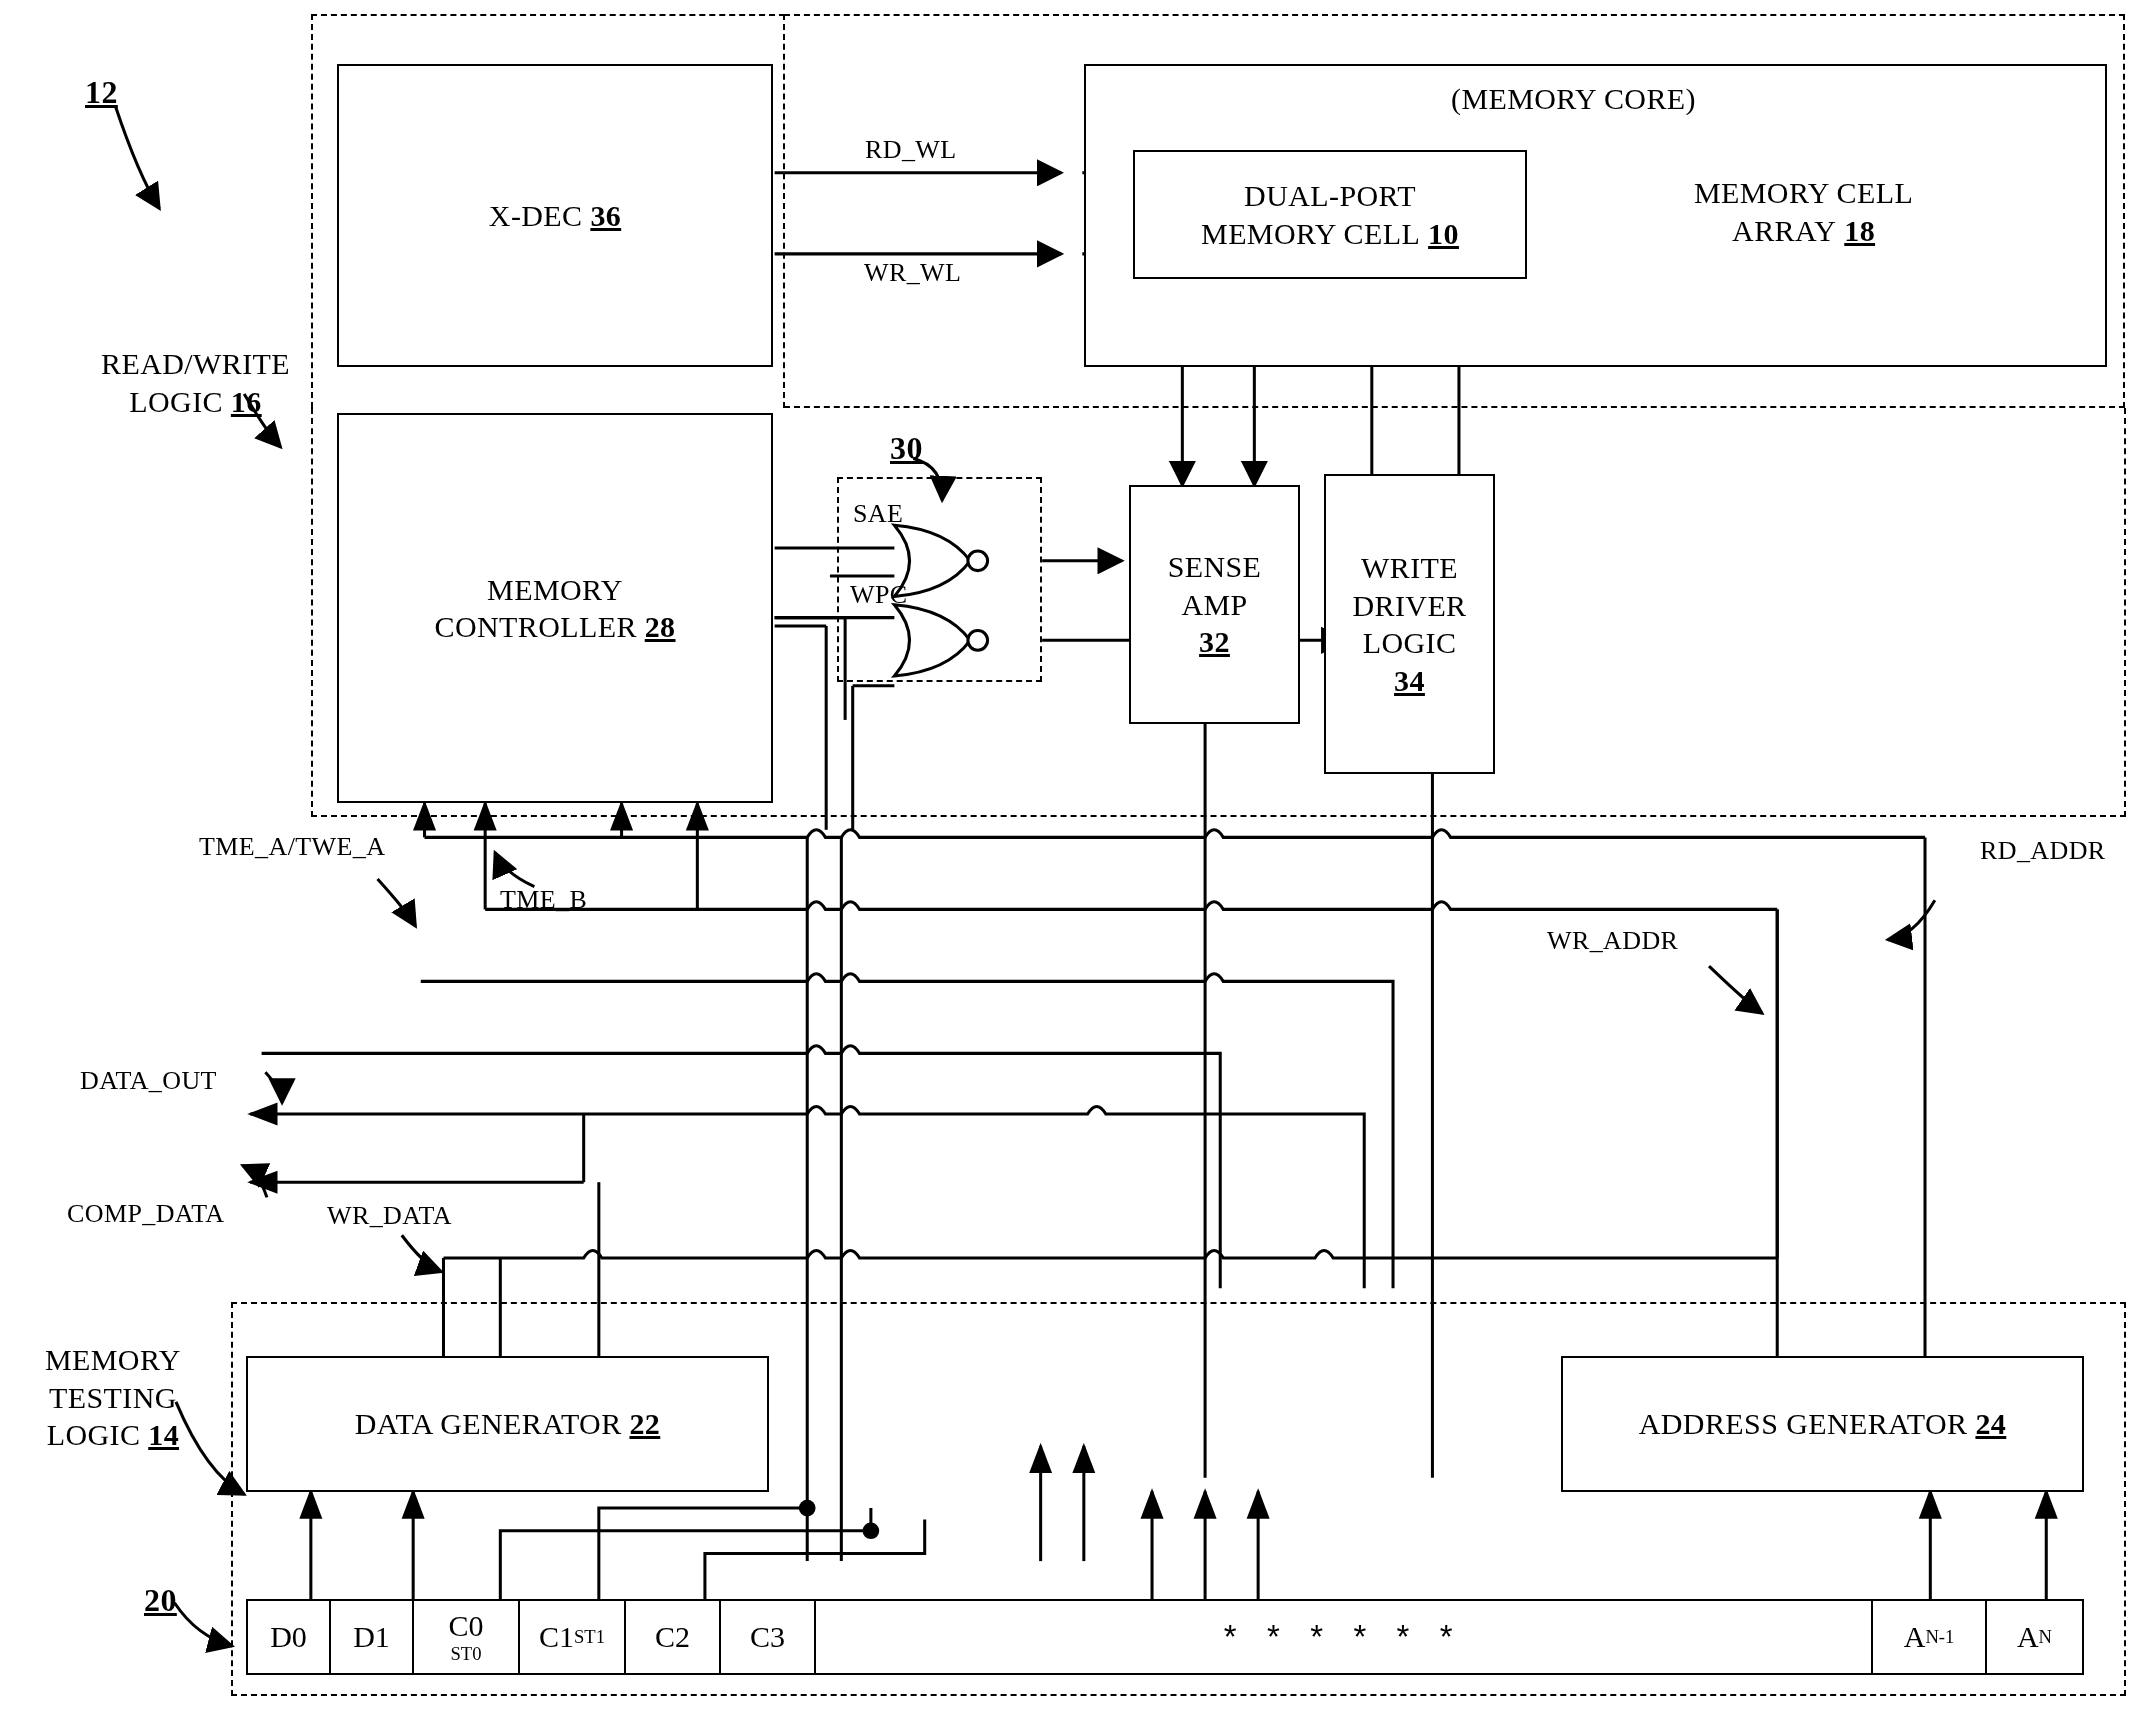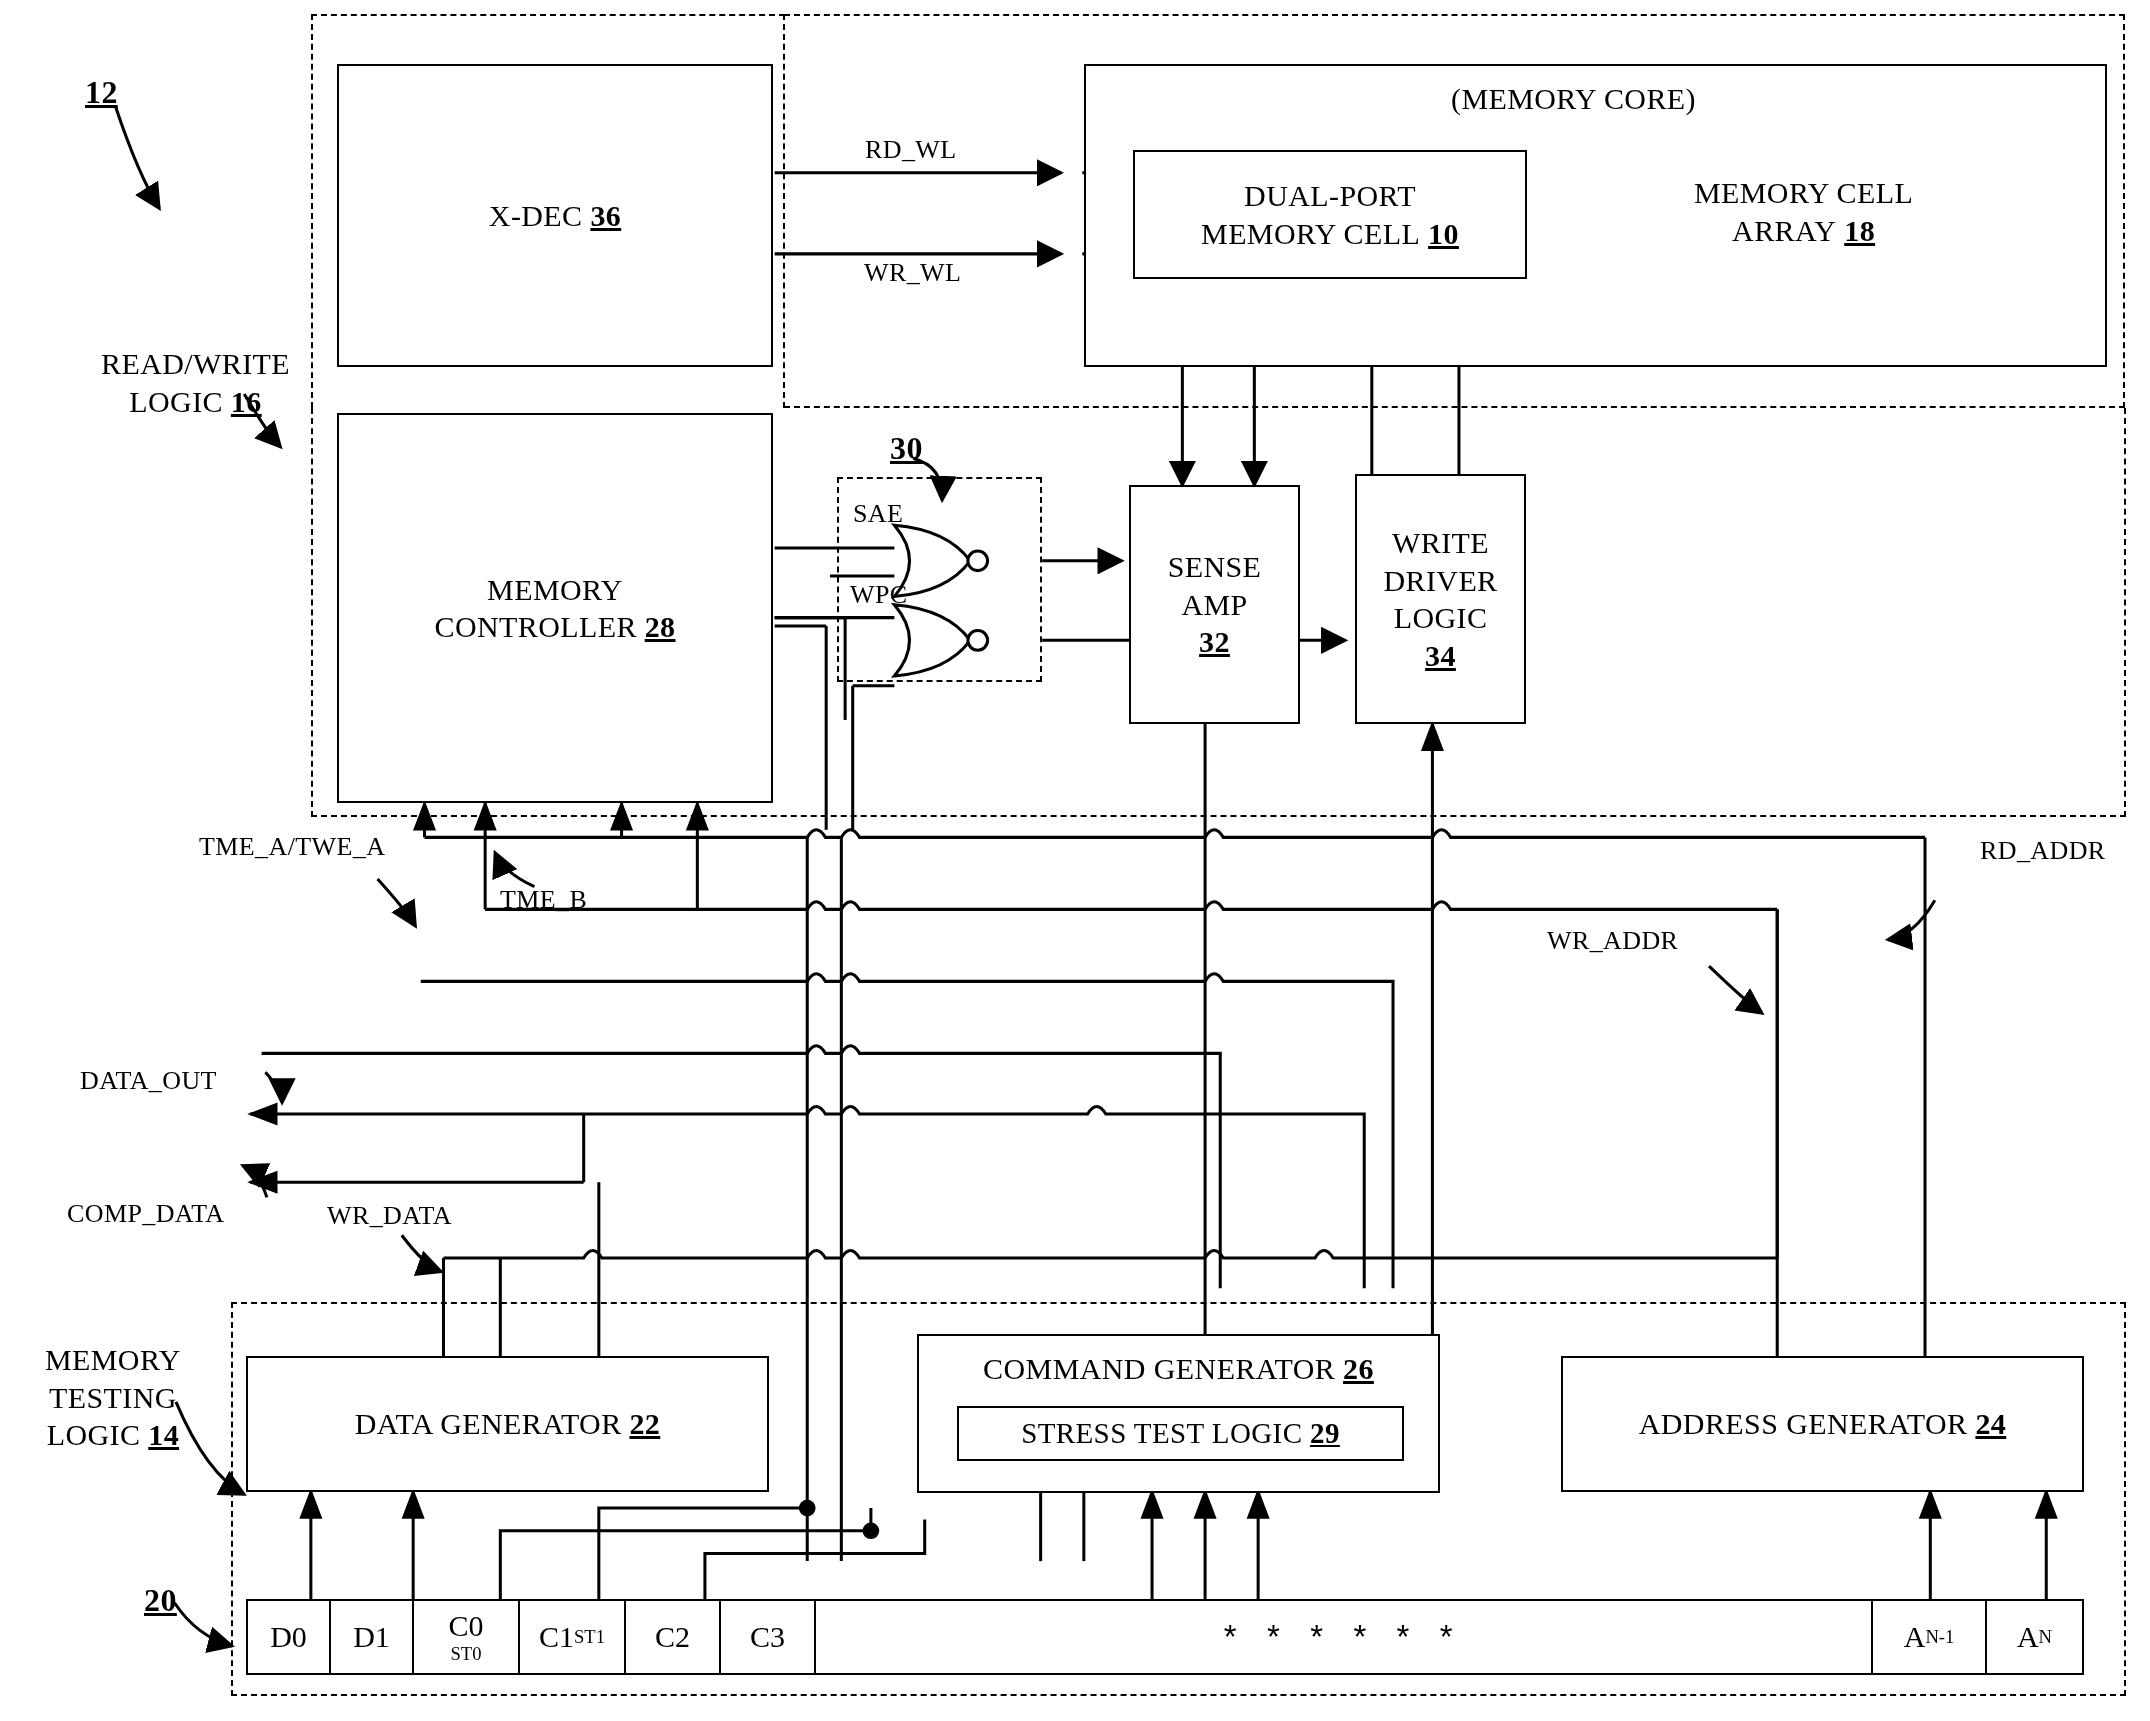--- a/index.html
+++ b/index.html
@@ -188,45 +188,35 @@
   </div>
 
   <div class="box" style="left:1129px;top:485px;width:171px;height:239px;">
     <span class="ttl">
       <div>SENSE</div>
       <div>AMP</div>
       <div class="ref">32</div>
     </span>
   </div>
 
-  <div class="box" style="left:1355px;top:474px;width:171px;height:250px;">
+  <div class="box" style="left:1324px;top:474px;width:171px;height:300px;">
     <span class="ttl">
       <div>WRITE</div>
       <div>DRIVER</div>
       <div>LOGIC</div>
       <div class="ref">34</div>
     </span>
   </div>
 
   <div class="box" style="left:246px;top:1356px;width:523px;height:136px;">
     <span class="ttl">
       <span>DATA GENERATOR</span>&nbsp;<span class="ref">22</span>
     </span>
   </div>
 
-  <div class="box" style="left:917px;top:1334px;width:523px;height:159px;display:block;">
-    <div class="lbl ttl" style="left:0;top:13.6px;width:100%;text-align:center;position:absolute;">
-      <span>COMMAND GENERATOR</span>&nbsp;<span class="ref">26</span>
-    </div>
-    <div class="box" style="left:38px;top:70px;width:447px;height:55px;">
-      <span class="ttl" style="font-size:29px;">
-        <span>STRESS TEST LOGIC</span>&nbsp;<span class="ref">29</span>
-      </span>
-    </div>
-  </div>
 
   <div class="box" style="left:1561px;top:1356px;width:523px;height:136px;">
     <span class="ttl">
       <span>ADDRESS GENERATOR</span>&nbsp;<span class="ref">24</span>
     </span>
   </div>
 
   <div class="cellrow" style="left:246px;top:1599px;width:1838px;height:76px;">
     <div style="width:83px;">
       <span>D0</span>

